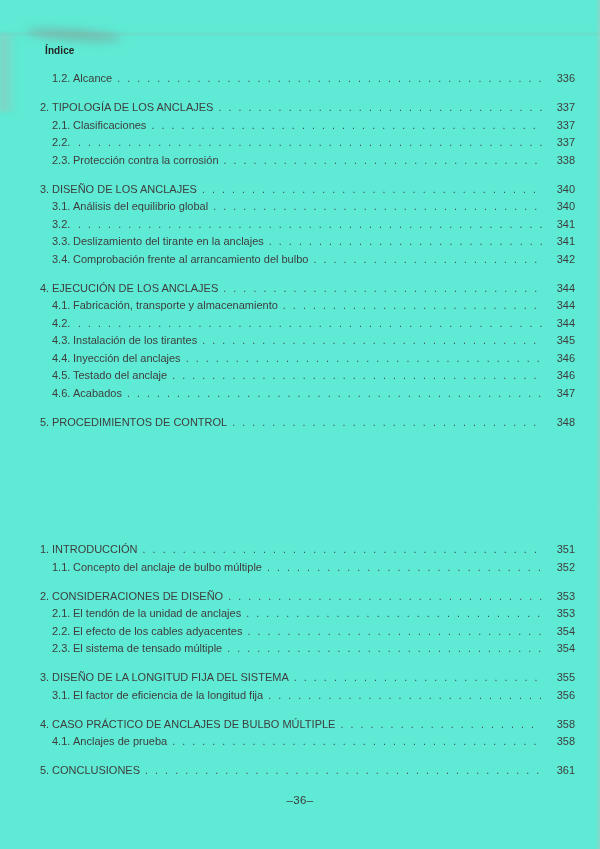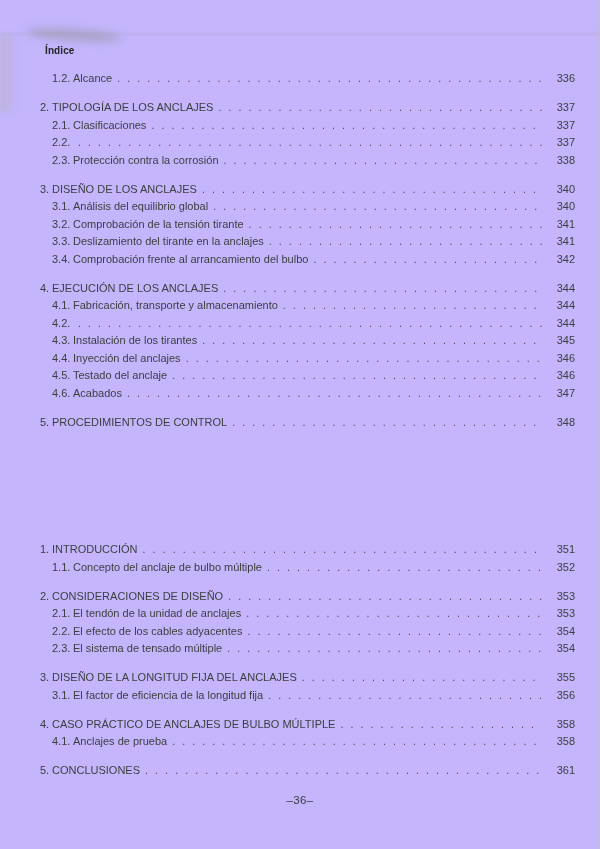--- a/index.html
+++ b/index.html
@@ -1,18 +1,18 @@
 <!DOCTYPE html>
 <html><head>
 <meta charset="utf-8">
 <style>
   html,body{margin:0;padding:0;background:#e9e7e5;}
   .canvas{
     position:relative;width:600px;height:849px;overflow:hidden;
-    background:#c4b5fd;
+    background:#5eead4;
     font-family:"Liberation Sans",sans-serif;
     color:#3e3e3e;
   }
   
   .page-edge-line{position:absolute;left:0;top:33px;right:0;height:2px;
     background:rgba(168,165,160,0.22);filter:blur(1px);}
   .corner-smudge{position:absolute;left:26px;top:29px;width:96px;height:12px;
     background:rgba(138,135,130,0.42);filter:blur(4px);transform:rotate(4deg);
     border-radius:50%;}
   .edge-left{position:absolute;left:0;top:34px;width:18px;height:78px;
@@ -102,21 +102,20 @@
     <span class="toc-page">340</span>
   </div>
         <div class="toc-row lvl2">
     <span class="toc-num">3.1.</span>
     <span class="toc-label">Análisis del equilibrio global</span>
     <span class="toc-dots">. . . . . . . . . . . . . . . . . . . . . . . . . . . . . . . . . . . . . . . . . . . . . . . . . . . . . . . . . . . . . . . . . . . . . . . . . . . . . . . . . . . . . . . . . . . . . . . . . . . . . . . . . . . . . . . . . . . . . . . . </span>
     <span class="toc-page">340</span>
   </div>
         <div class="toc-row lvl2">
     <span class="toc-num">3.2.</span>
-    <span class="toc-label">Comprobación de la tensión tirante</span>
     <span class="toc-dots">. . . . . . . . . . . . . . . . . . . . . . . . . . . . . . . . . . . . . . . . . . . . . . . . . . . . . . . . . . . . . . . . . . . . . . . . . . . . . . . . . . . . . . . . . . . . . . . . . . . . . . . . . . . . . . . . . . . . . . . . </span>
     <span class="toc-page">341</span>
   </div>
         <div class="toc-row lvl2">
     <span class="toc-num">3.3.</span>
     <span class="toc-label">Deslizamiento del tirante en la anclajes</span>
     <span class="toc-dots">. . . . . . . . . . . . . . . . . . . . . . . . . . . . . . . . . . . . . . . . . . . . . . . . . . . . . . . . . . . . . . . . . . . . . . . . . . . . . . . . . . . . . . . . . . . . . . . . . . . . . . . . . . . . . . . . . . . . . . . . </span>
     <span class="toc-page">341</span>
   </div>
         <div class="toc-row lvl2">
@@ -217,21 +216,21 @@
         <div class="toc-row lvl2">
     <span class="toc-num">2.3.</span>
     <span class="toc-label">El sistema de tensado múltiple</span>
     <span class="toc-dots">. . . . . . . . . . . . . . . . . . . . . . . . . . . . . . . . . . . . . . . . . . . . . . . . . . . . . . . . . . . . . . . . . . . . . . . . . . . . . . . . . . . . . . . . . . . . . . . . . . . . . . . . . . . . . . . . . . . . . . . . </span>
     <span class="toc-page">354</span>
   </div>
       </div>
       <div class="toc-group">
         <div class="toc-row lvl1">
     <span class="toc-num">3.</span>
-    <span class="toc-label">DISEÑO DE LA LONGITUD FIJA DEL ANCLAJES</span>
+    <span class="toc-label">DISEÑO DE LA LONGITUD FIJA DEL SISTEMA</span>
     <span class="toc-dots">. . . . . . . . . . . . . . . . . . . . . . . . . . . . . . . . . . . . . . . . . . . . . . . . . . . . . . . . . . . . . . . . . . . . . . . . . . . . . . . . . . . . . . . . . . . . . . . . . . . . . . . . . . . . . . . . . . . . . . . . </span>
     <span class="toc-page">355</span>
   </div>
         <div class="toc-row lvl2">
     <span class="toc-num">3.1.</span>
     <span class="toc-label">El factor de eficiencia de la longitud fija</span>
     <span class="toc-dots">. . . . . . . . . . . . . . . . . . . . . . . . . . . . . . . . . . . . . . . . . . . . . . . . . . . . . . . . . . . . . . . . . . . . . . . . . . . . . . . . . . . . . . . . . . . . . . . . . . . . . . . . . . . . . . . . . . . . . . . . </span>
     <span class="toc-page">356</span>
   </div>
       </div>

